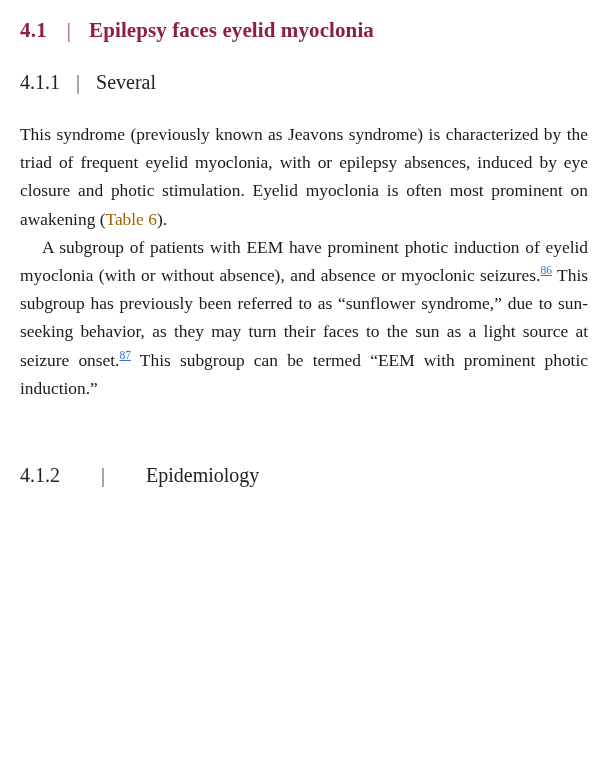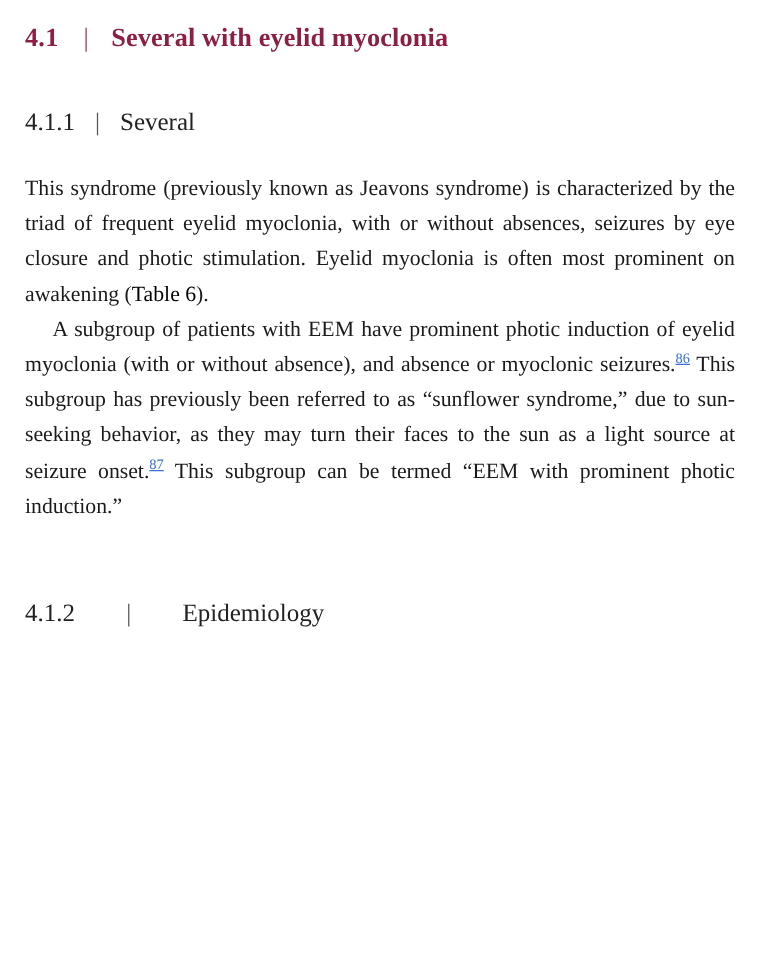--- a/index.html
+++ b/index.html
@@ -65,21 +65,21 @@
     font-size: 20px;
     color: #555555;
     font-weight: 300;
     margin: 0 16px 0 16px;
   }
   .h2-text {
     font-size: 20px;
     color: #222222;
     font-weight: 400;
   }
-  .h2-overview { margin-top: 44px; }
+  .h2-overview { margin-top: 28px; }
   .h2-epi { margin-top: 62px; gap: 25px; }
 
   
   p.body {
     font-size: 17.4px;
     line-height: 1.62;
     text-align: justify;
     text-justify: inter-word;
     margin: 0;
     hyphens: auto;
@@ -89,50 +89,50 @@
     margin-top: 26px;
     text-indent: 0;
   }
   p.indent {
     text-indent: 22px;
   }
   p.after-head {
     margin-top: 26px;
   }
   .link {
-    color: #000000;
+    color: #a16207;
     text-decoration: none;
   }
   .ref {
     color: #3a6fd8;
     font-size: 11.5px;
     vertical-align: super;
     line-height: 0;
     text-decoration: underline;
   }
 </style>
 </head>
 <body>
 
 <div class="page">
   <div class="content">
 
     <div class="h1-row">
       <span class="h1-num">4.1</span>
       <span class="h1-sep">|</span>
-      <span class="h1-text">Several with eyelid myoclonia</span>
+      <span class="h1-text">Epilepsy faces eyelid myoclonia</span>
     </div>
 
     <div class="h2-row h2-overview">
       <span class="h2-num">4.1.1</span>
       <span class="h2-sep">|</span>
       <span class="h2-text">Several</span>
     </div>
 
-    <p class="body first"><span>This syndrome (previously known as Jeavons syndrome) is characterized by the triad of frequent eyelid myoclonia, with or without absences, seizures by eye closure and photic stimulation. Eyelid myoclonia is often most prominent on awakening (</span><a class="link" href="#">Table 6</a><span>).</span></p>
+    <p class="body first"><span>This syndrome (previously known as Jeavons syndrome) is characterized by the triad of frequent eyelid myoclonia, with or epilepsy absences, induced by eye closure and photic stimulation. Eyelid myoclonia is often most prominent on awakening (</span><a class="link" href="#">Table 6</a><span>).</span></p>
 
     <p class="body indent"><span>A subgroup of patients with EEM have prominent photic induction of eyelid myoclonia (with or without absence), and absence or myoclonic seizures.</span><a class="ref" href="#">86</a><span> This subgroup has previously been referred to as “sunflower syndrome,” due to sun-seeking behavior, as they may turn their faces to the sun as a light source at seizure onset.</span><a class="ref" href="#">87</a><span> This subgroup can be termed “EEM with prominent photic induction.”</span></p>
 
     <div class="h2-row h2-epi">
       <span class="h2-num">4.1.2</span>
       <span class="h2-sep">|</span>
       <span class="h2-text">Epidemiology</span>
     </div>
 
 

